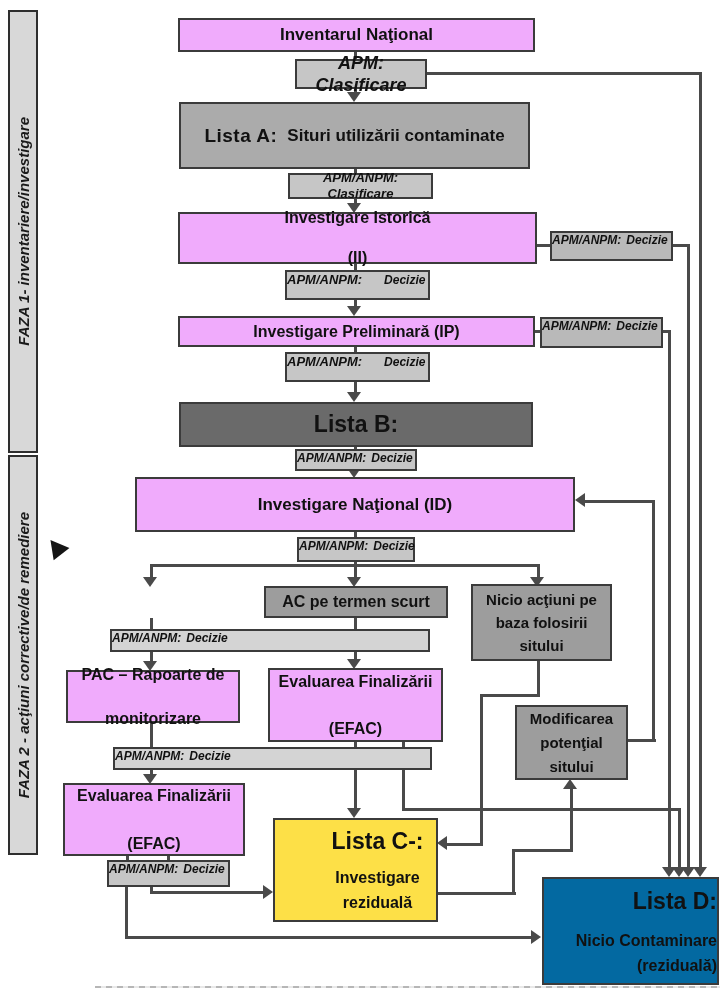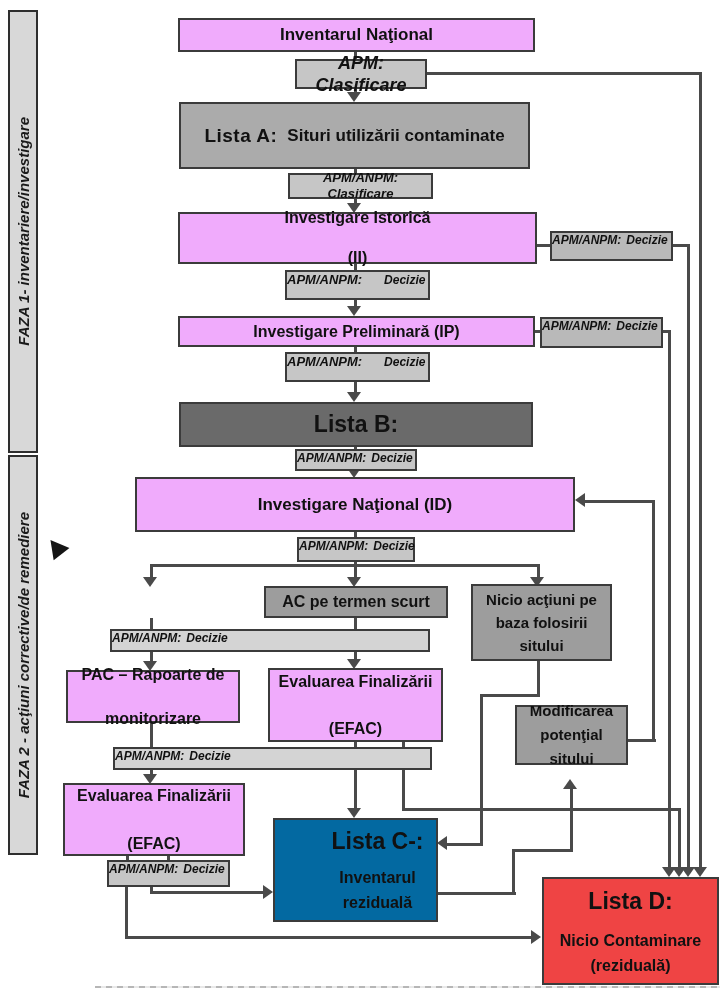--- a/index.html
+++ b/index.html
@@ -9,22 +9,22 @@
        display:flex;flex-direction:column;align-items:center;justify-content:center;
        text-align:center;line-height:1.25;}
   .row{flex-direction:row;}
   .light{background:#f0abfc;}
   .mid{background:#c6c6c6;}
   .sidebox{background:#b9b9b9;}
   .bar{background:#d4d4d4;}
   .gray3{background:#9d9d9d;}
   .fillA{background:#ababab;}
   .fillB{background:#6a6a6a;}
-  .fillC{background:#0369a1;padding-left:44px;}
-  .fillD{background:#ef4444;}
+  .fillC{background:#fde047;padding-left:44px;}
+  .fillD{background:#0369a1;align-items:flex-end;}
   .b17{font-weight:bold;font-size:17px;}
   .b16{font-weight:bold;font-size:16px;gap:20px;}
   .b15{font-weight:bold;font-size:15px;}
   .big{font-weight:bold;font-size:19px;letter-spacing:.5px;}
   .big2{font-weight:bold;font-size:23px;}
   .it{font-style:italic;font-weight:600;font-size:13px;}
   .word{font-weight:bold;font-size:12px;font-style:italic;}
   .gapwide{gap:22px;}
   .gapsm{gap:5px;}
   .inline{display:flex;flex-direction:row;align-items:baseline;justify-content:flex-start;}
@@ -242,25 +242,25 @@
     <span>(EFAC)</span>
   </div>
 
   <div class="box mid row inline gapsm" style="left:107px;top:860px;width:123px;height:27px;">
     <span class="it" style="font-size:12px;">APM/ANPM:</span>
     <span class="word">Decizie</span>
   </div>
 
   <div class="box fillC" style="left:273px;top:818px;width:165px;height:104px;line-height:1.55;">
     <span class="big2" style="margin-bottom:6px;">Lista C-:</span>
-    <span class="b16">Inventarul</span>
+    <span class="b16">Investigare</span>
     <span class="b16">reziduală</span>
   </div>
 
-  <div class="box gray3 b15" style="left:515px;top:705px;width:113px;height:60px;line-height:1.6;">
+  <div class="box gray3 b15" style="left:515px;top:705px;width:113px;height:75px;line-height:1.6;">
     <span>Modificarea</span>
     <span>potenţial</span>
     <span>sitului</span>
   </div>
 
   <div class="box fillD" style="left:542px;top:877px;width:177px;height:108px;line-height:1.6;">
     <span class="big2" style="margin-bottom:8px;">Lista D:</span>
     <span class="b16">Nicio Contaminare</span>
     <span class="b16">(reziduală)</span>
   </div>

